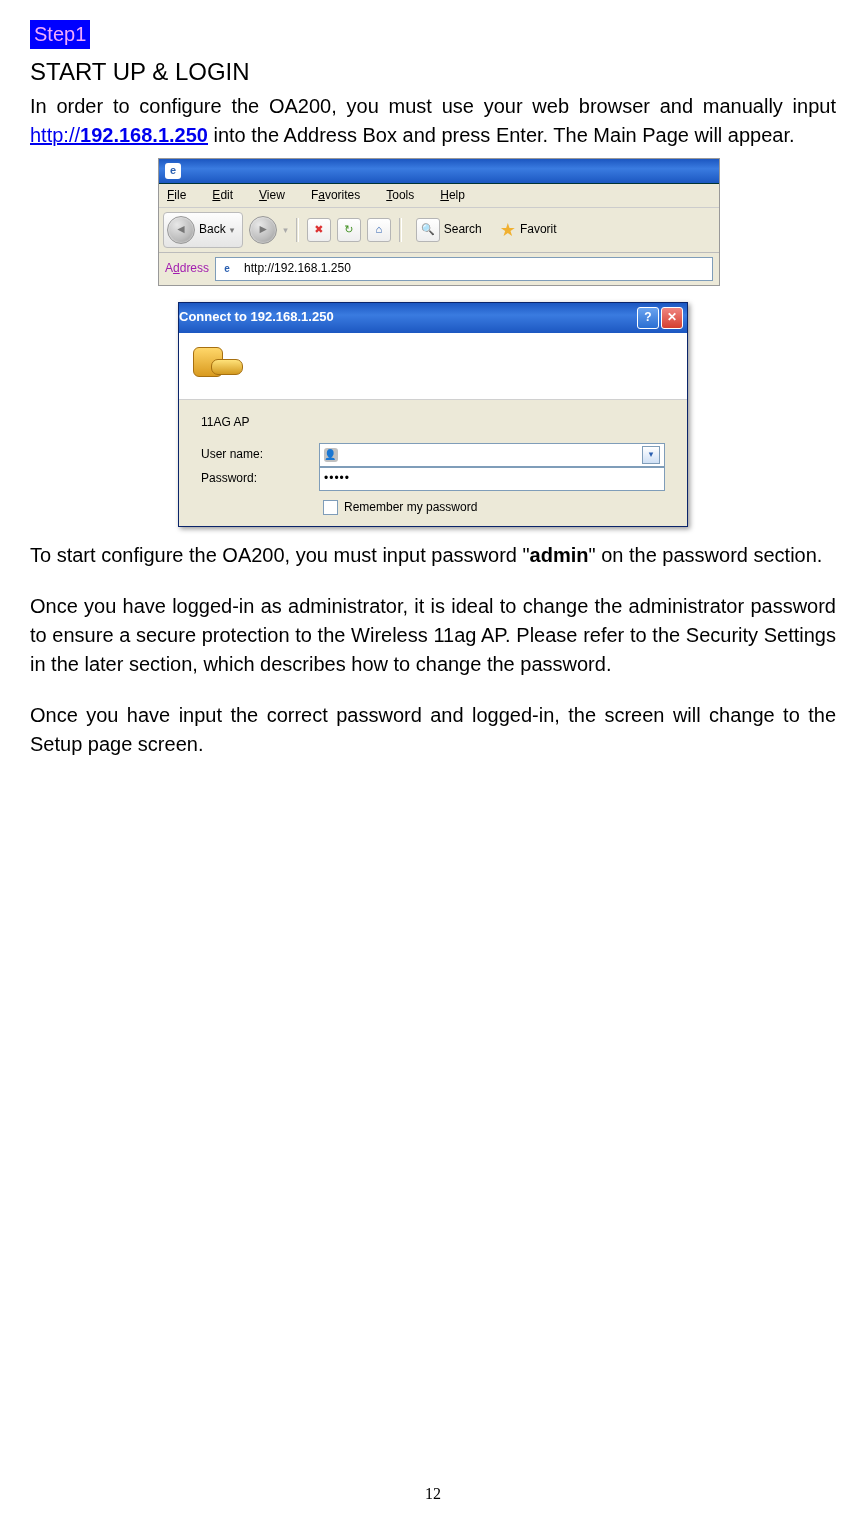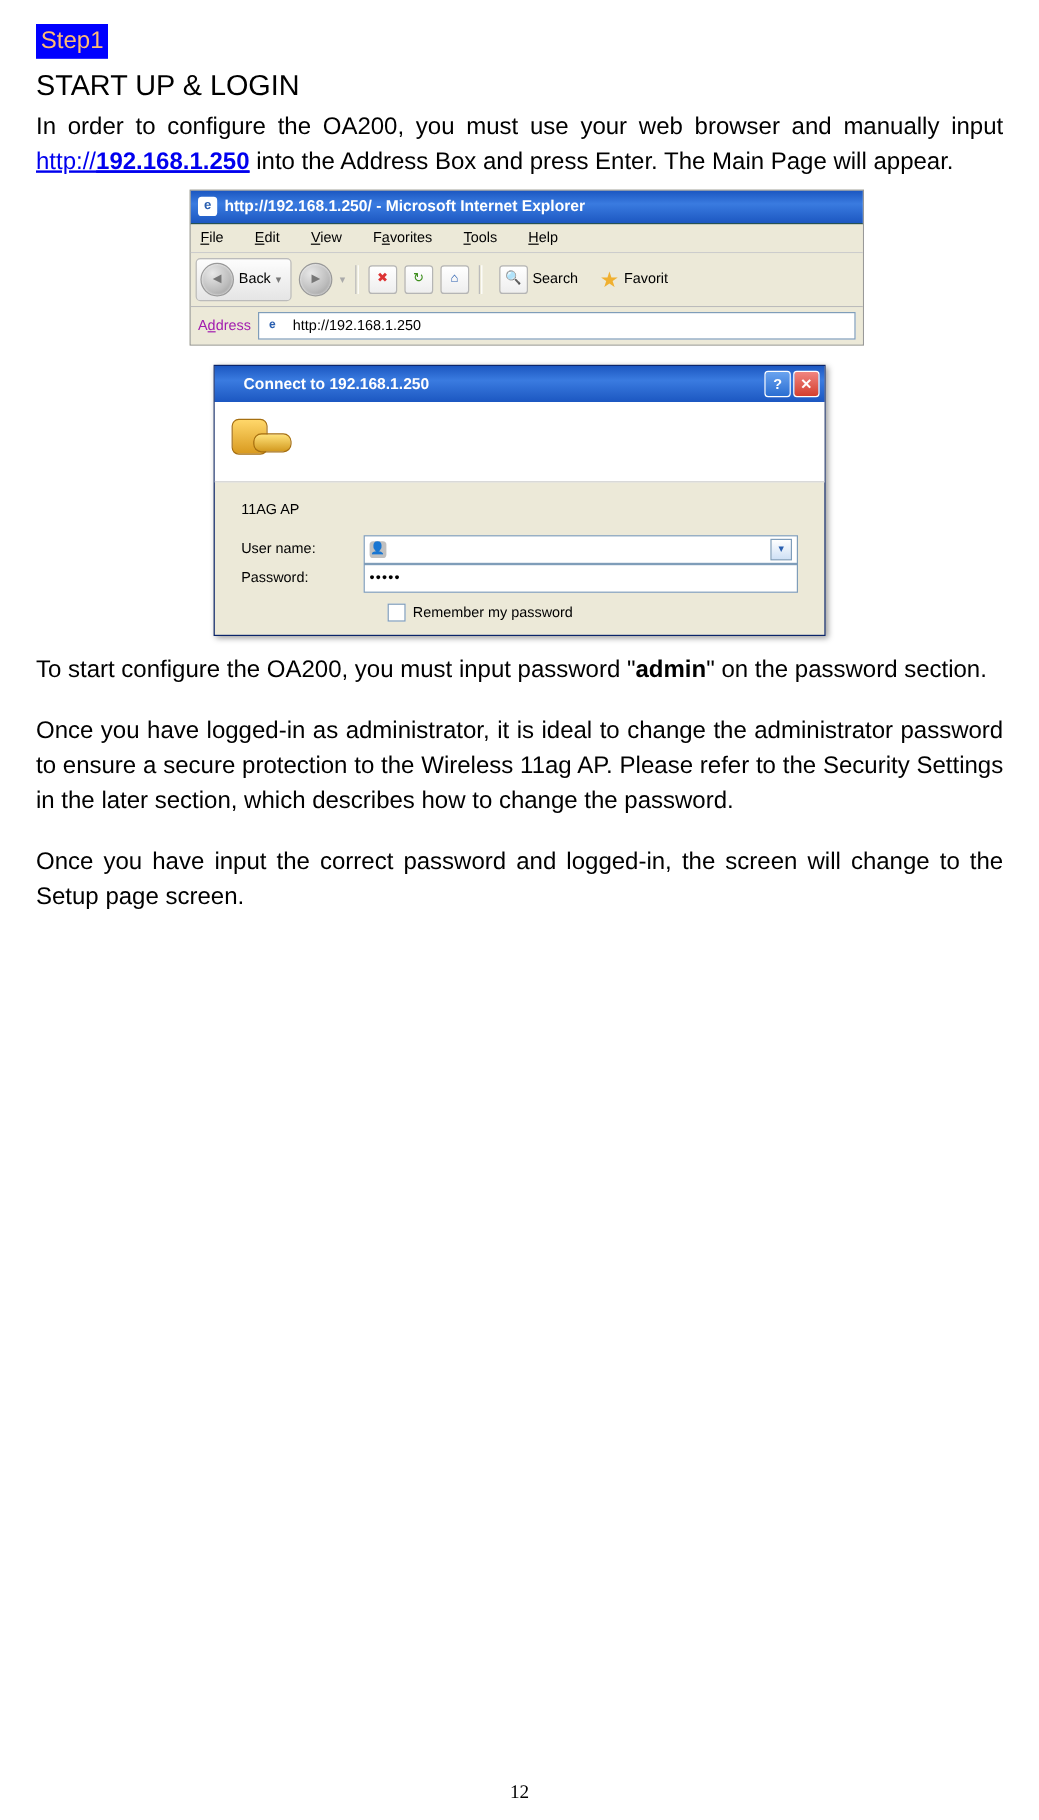--- a/index.html
+++ b/index.html
@@ -6,21 +6,21 @@
     margin: 0;
     padding: 20px 30px;
     font-family: Arial, sans-serif;
     font-size: 20px;
     color: #000;
     width: 806px;
     line-height: 1.45;
   }
   .step-badge {
     background: #0000FF;
-    color: #fdba74;
+    color: #f0abfc;
     display: inline-block;
     padding: 0 4px;
     font-size: 20px;
   }
   .heading {
     font-size: 24px;
     margin: 6px 0 2px 0;
   }
   .para {
     text-align: justify;
@@ -144,21 +144,21 @@
     font-family: Tahoma, sans-serif;
     font-size:12px;
     box-shadow: 2px 2px 5px rgba(0,0,0,0.4);
   }
   .dlg-title {
     background: linear-gradient(to bottom,#1c57c1,#3a7be0 40%,#1c57c1);
     color:#fff;
     display:flex;
     align-items:center;
     justify-content:space-between;
-    padding:4px 4px 4px 24px;
+    padding:4px 4px 4px 0;
     font-weight:bold;
     font-size:13px;
   }
   .dlg-controls { display:flex; gap:2px; }
   .dlg-ctrl {
     width:20px;height:20px;border:1px solid #fff;border-radius:3px;
     display:flex;align-items:center;justify-content:center;
     font-weight:bold;font-size:12px;
   }
   .help-btn { background:linear-gradient(#6aa3ef,#2a6ed2); color:#fff; }
@@ -178,21 +178,21 @@
     position:absolute;left:0;top:4px;width:28px;height:28px;border-radius:6px;
     background:linear-gradient(#ffd76a,#d99a1f);
     border:1px solid #a66f10;
   }
   .key-icon .key {
     position:absolute;left:18px;top:16px;width:30px;height:14px;border-radius:7px;
     background:linear-gradient(#ffe27a,#d39a20);
     border:1px solid #a66f10;
   }
   .dlg-content { padding: 14px 22px 0 22px; }
-  .form-row { display:flex;align-items:center;gap:12px;margin:0 0; }
+  .form-row { display:flex;align-items:center;gap:28px;margin:0 0; }
   .form-label { width:90px; }
   .text-input {
     flex:1;
     border:1px solid #7f9db9;
     background:#fff;
     height:22px;
     display:flex;align-items:center;
     padding:0 4px;
     gap:6px;
   }
@@ -235,21 +235,20 @@
   <span>In order to configure the OA200, you must use your web browser and manually input </span>
   <a href="#" class="link"><span>http://</span><span class="link-bold">192.168.1.250</span></a>
   <span>  into the Address Box and press Enter. The Main Page will appear.</span>
 </div>
 
 
 <div class="browser-wrap">
 <div class="browser">
   <div class="titlebar">
     <span class="ie-icon">e</span>
-    <span>http://192.168.1.250/ - Microsoft Internet Explorer</span>
   </div>
   <div class="menubar">
     <span><u>F</u>ile</span>
     <span><u>E</u>dit</span>
     <span><u>V</u>iew</span>
     <span>F<u>a</u>vorites</span>
     <span><u>T</u>ools</span>
     <span><u>H</u>elp</span>
   </div>
   <div class="toolbar">

